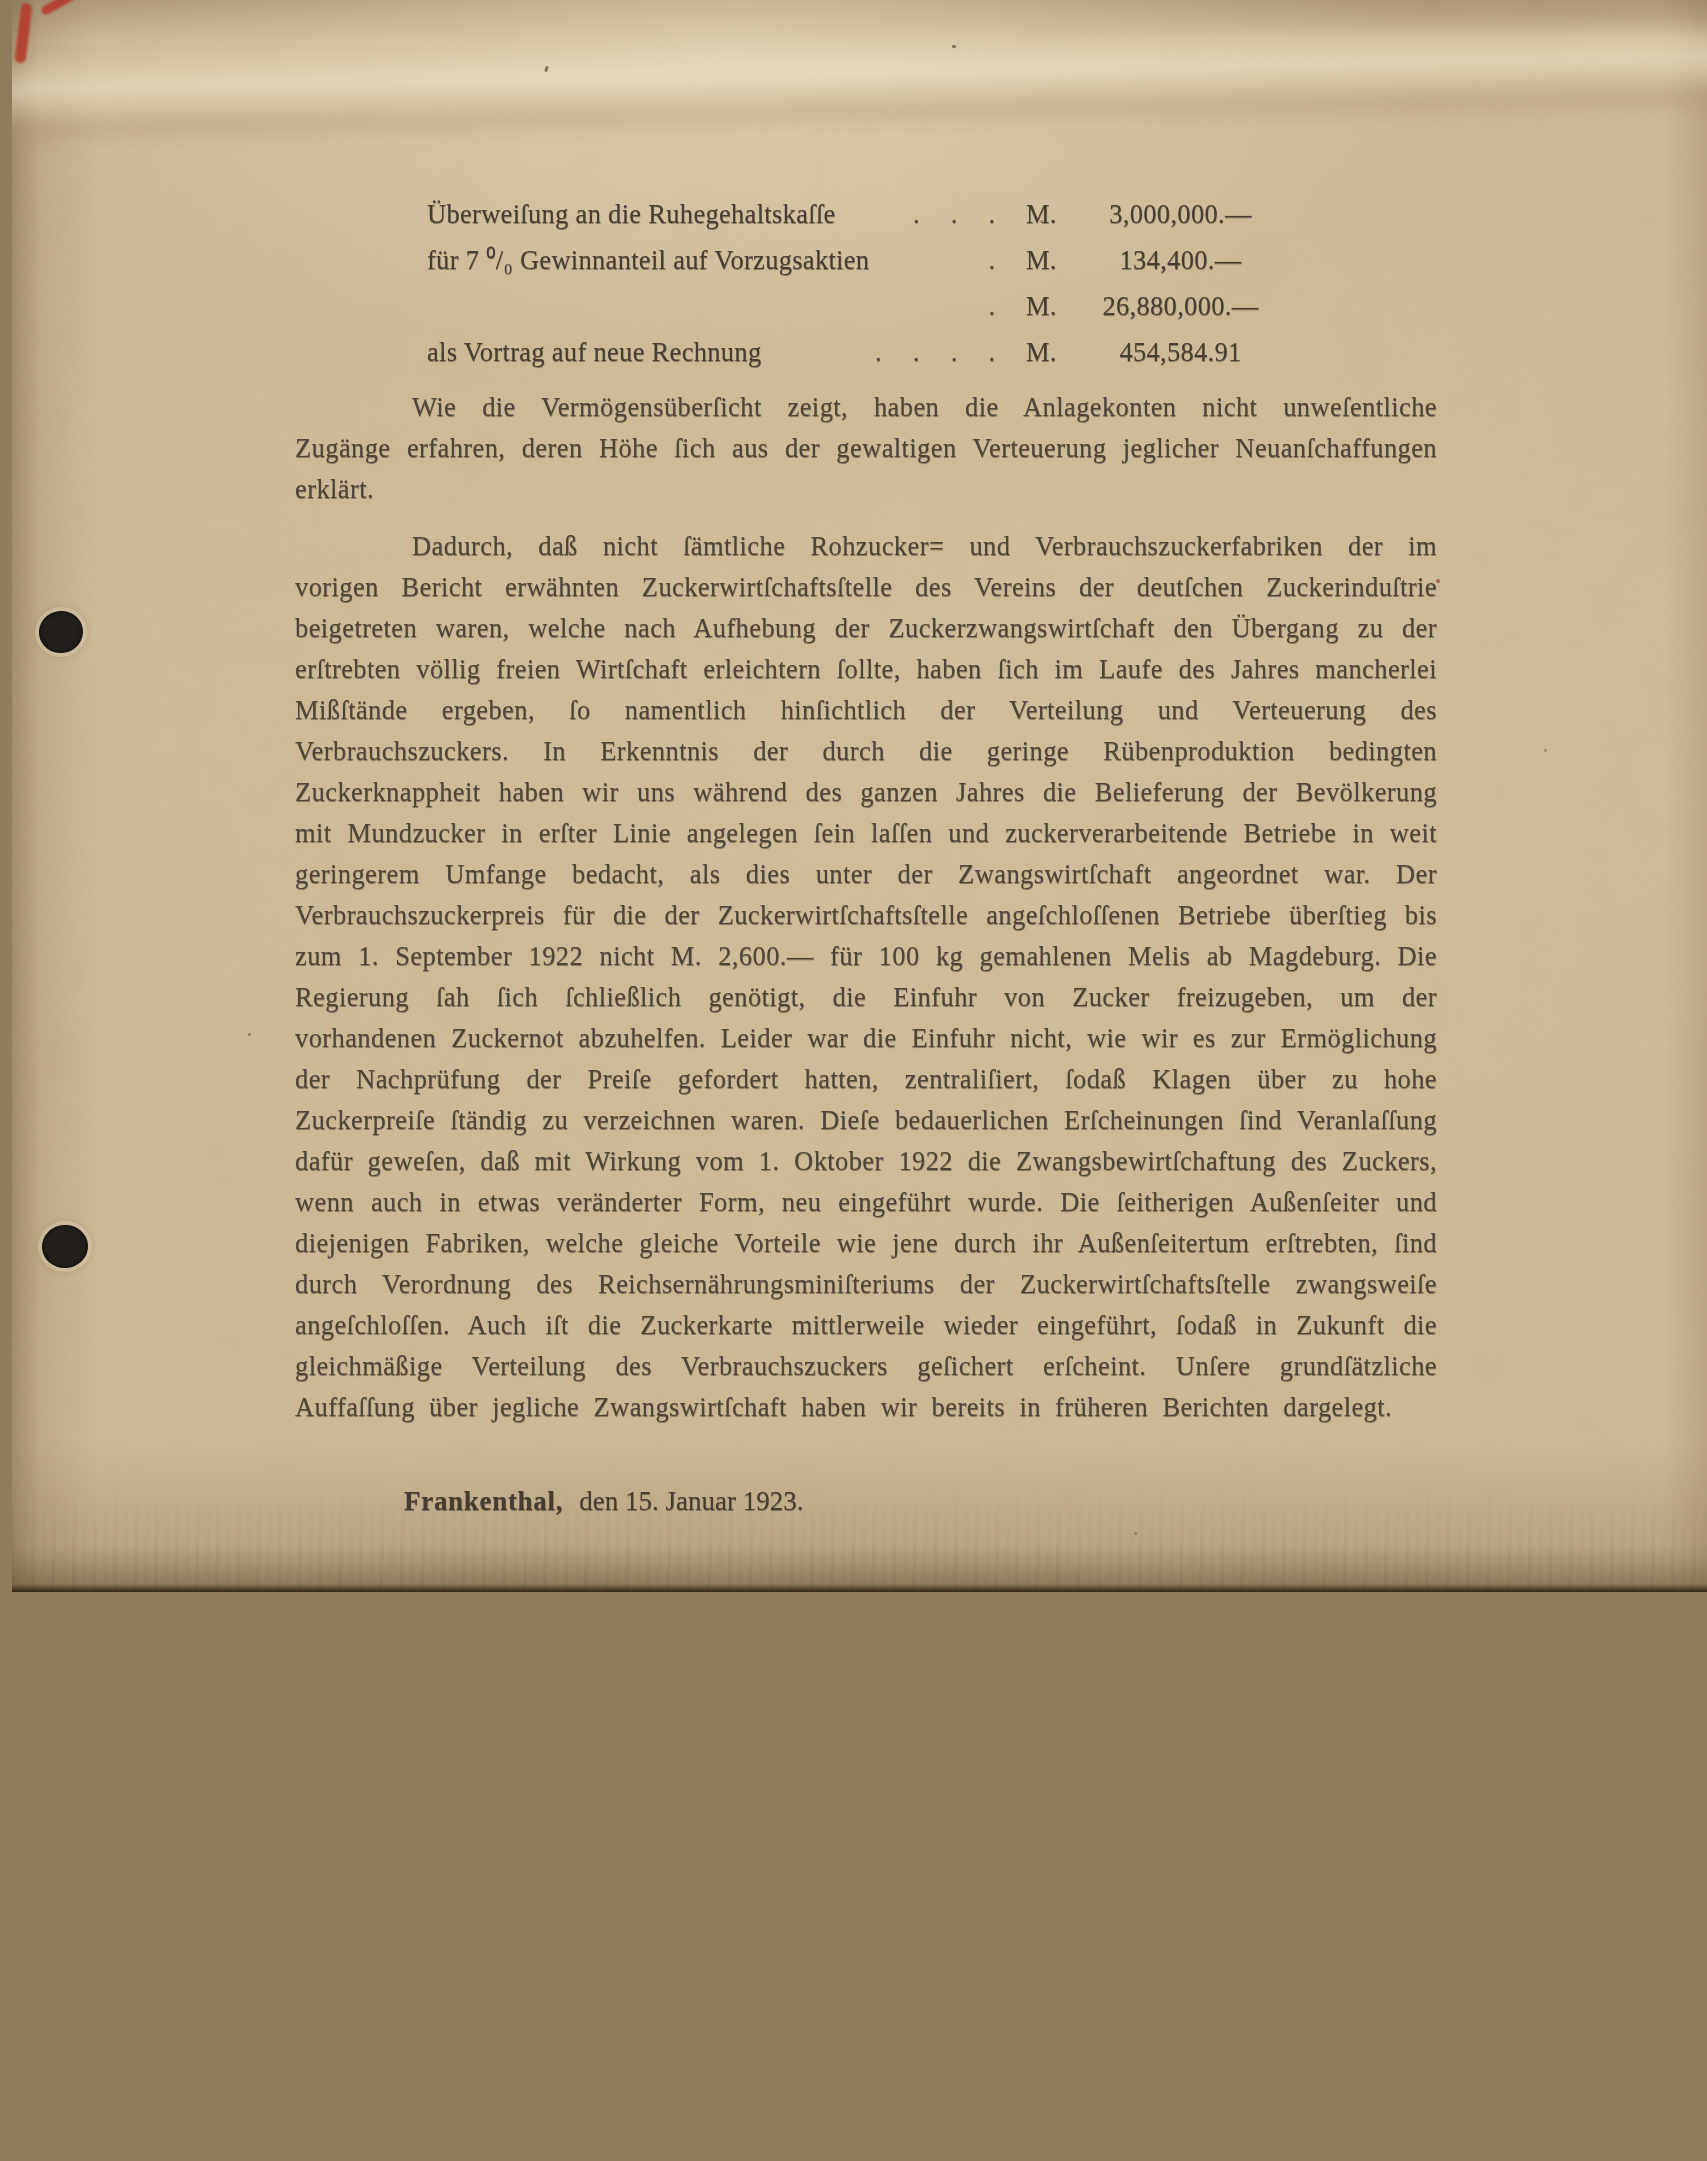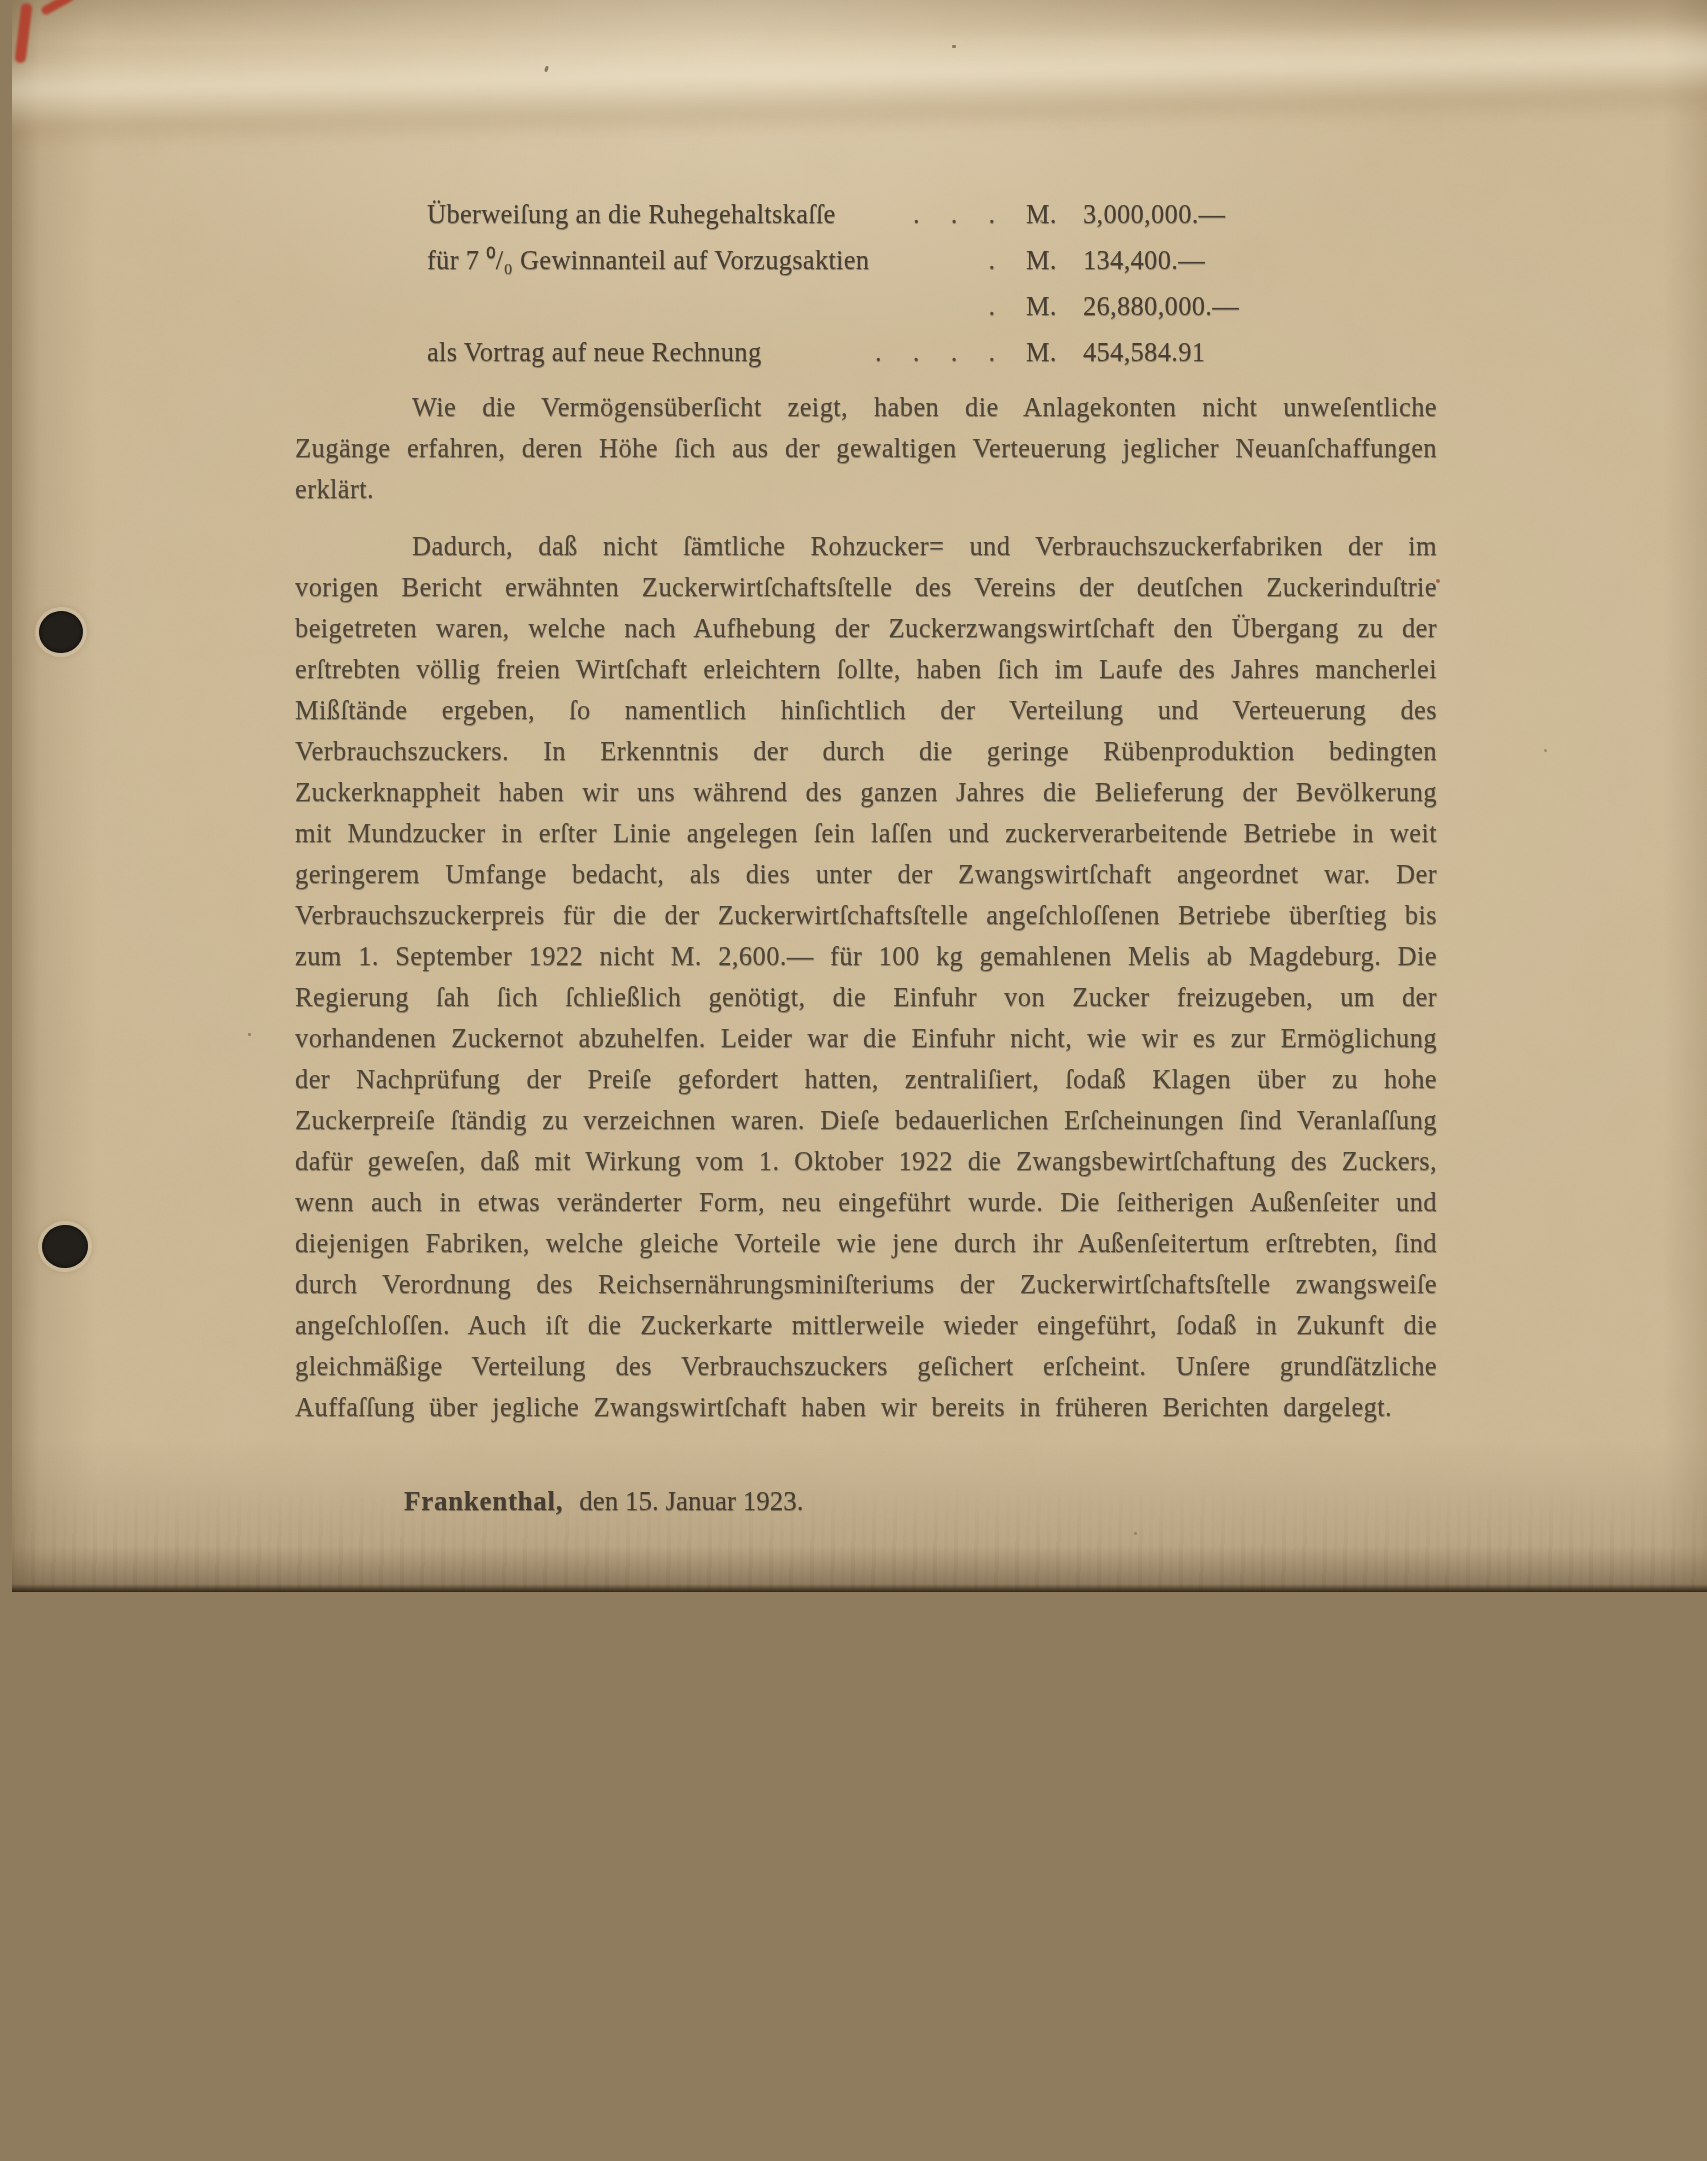--- a/index.html
+++ b/index.html
@@ -31,21 +31,21 @@
   .bottom-edge{
     position:absolute; left:0; bottom:0; width:100%; height:8px; pointer-events:none;
     background:linear-gradient(to bottom, rgba(46,34,20,0), rgba(42,31,18,0.9));
   }
   .ink{color:#4c4336; text-shadow:0.3px 0.5px 0.7px rgba(72,61,45,0.55);}
 
   .money{position:absolute; left:415px; top:191px; width:851px; font-size:26.5px; letter-spacing:0.3px; color:#463e32;}
   .money .row{display:flex; align-items:baseline; line-height:46px; white-space:nowrap;}
   .money .leader{flex:1; text-align:right; padding-right:30.5px; word-spacing:24px; overflow:hidden; color:#52483a;}
   .money .cur{width:57px;}
-  .money .amt{width:195px; text-align:left;}
+  .money .amt{width:195px; text-align:center;}
 
   .bodycopy{
     position:absolute; left:283px; top:387px; width:1142px;
     font-size:26.5px; line-height:41px; text-align:justify; text-justify:inter-word;
     letter-spacing:0.4px; word-spacing:7.3px; color:#4e4539;
   }
   .bodycopy p{margin:0 0 16px 0; text-indent:117px;}
 
   .dateline{position:absolute; left:392px; top:1486px; font-size:27px; color:#453d31;}
   .dateline .place{font-weight:bold; letter-spacing:0.7px;}

